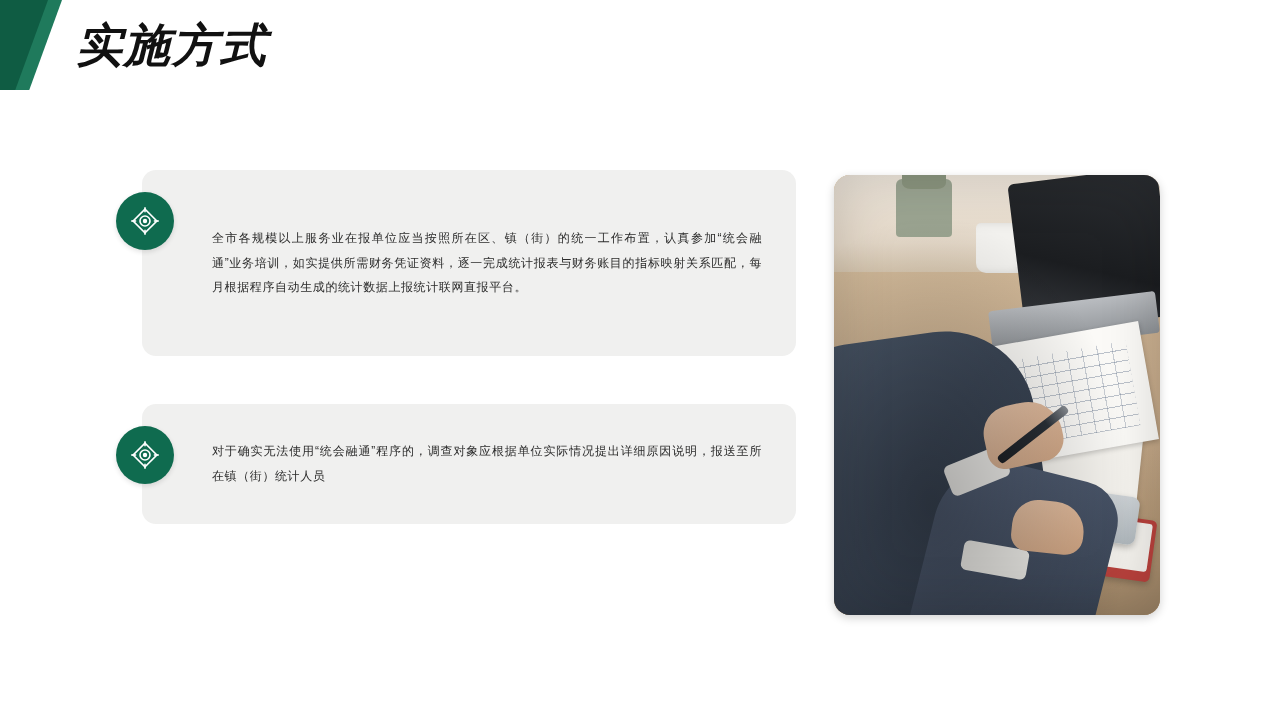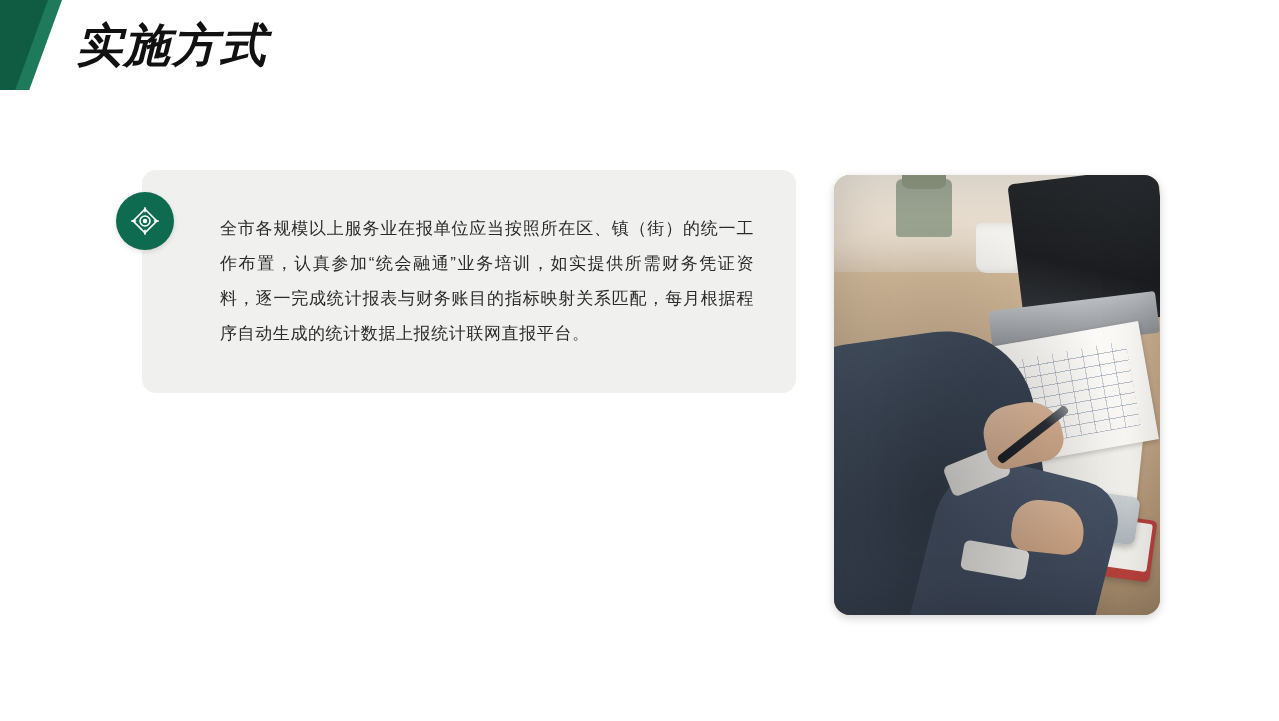--- a/index.html
+++ b/index.html
@@ -89,26 +89,26 @@
     display: flex;
     align-items: center;
   }
   .point-card.tall {
     min-height: 186px;
     padding-top: 34px;
     padding-bottom: 34px;
   }
 
   .point-text {
-    font-size: 17px;
+    font-size: 12px;
     line-height: 2.05;
     color: #2b2b2b;
     letter-spacing: 0.6px;
     text-align: justify;
-    margin: 8px;
+    margin: 0;
   }
 
   .badge {
     position: absolute;
     left: 0;
     top: 22px;
     width: 58px;
     height: 58px;
     border-radius: 50%;
     background: #0f6b4f;
@@ -283,20 +283,38 @@
             <line x1="3.2" y1="17" x2="8.2" y2="17"></line>
             <line x1="25.8" y1="17" x2="30.8" y2="17"></line>
           </g>
         </svg>
       </div>
       <div class="point-card tall">
         <p class="point-text">全市各规模以上服务业在报单位应当按照所在区、镇（街）的统一工作布置，认真参加“统会融通”业务培训，如实提供所需财务凭证资料，逐一完成统计报表与财务账目的指标映射关系匹配，每月根据程序自动生成的统计数据上报统计联网直报平台。</p>
       </div>
     </div>
 
+    <div class="point-block">
+      <div class="badge">
+        <svg width="34" height="34" viewBox="0 0 34 34">
+          <g fill="none" stroke="#ffffff" stroke-width="1.6">
+            <rect x="8.6" y="8.6" width="16.8" height="16.8" transform="rotate(45 17 17)"></rect>
+            <circle cx="17" cy="17" r="5"></circle>
+            <circle cx="17" cy="17" r="2.2" fill="#ffffff" stroke="none"></circle>
+            <line x1="17" y1="3.2" x2="17" y2="8.2"></line>
+            <line x1="17" y1="25.8" x2="17" y2="30.8"></line>
+            <line x1="3.2" y1="17" x2="8.2" y2="17"></line>
+            <line x1="25.8" y1="17" x2="30.8" y2="17"></line>
+          </g>
+        </svg>
+      </div>
+      <div class="point-card">
+        <p class="point-text">对于确实无法使用“统会融通”程序的，调查对象应根据单位实际情况提出详细原因说明，报送至所在镇（街）统计人员</p>
+      </div>
+    </div>
 
   </div>
 
   <div class="photo-frame">
     <div class="photo-inner">
       <div class="ph-desk"></div>
       <div class="ph-wall"></div>
       <div class="ph-plant"></div>
       <div class="ph-vase"></div>
       <div class="ph-mug"></div>

